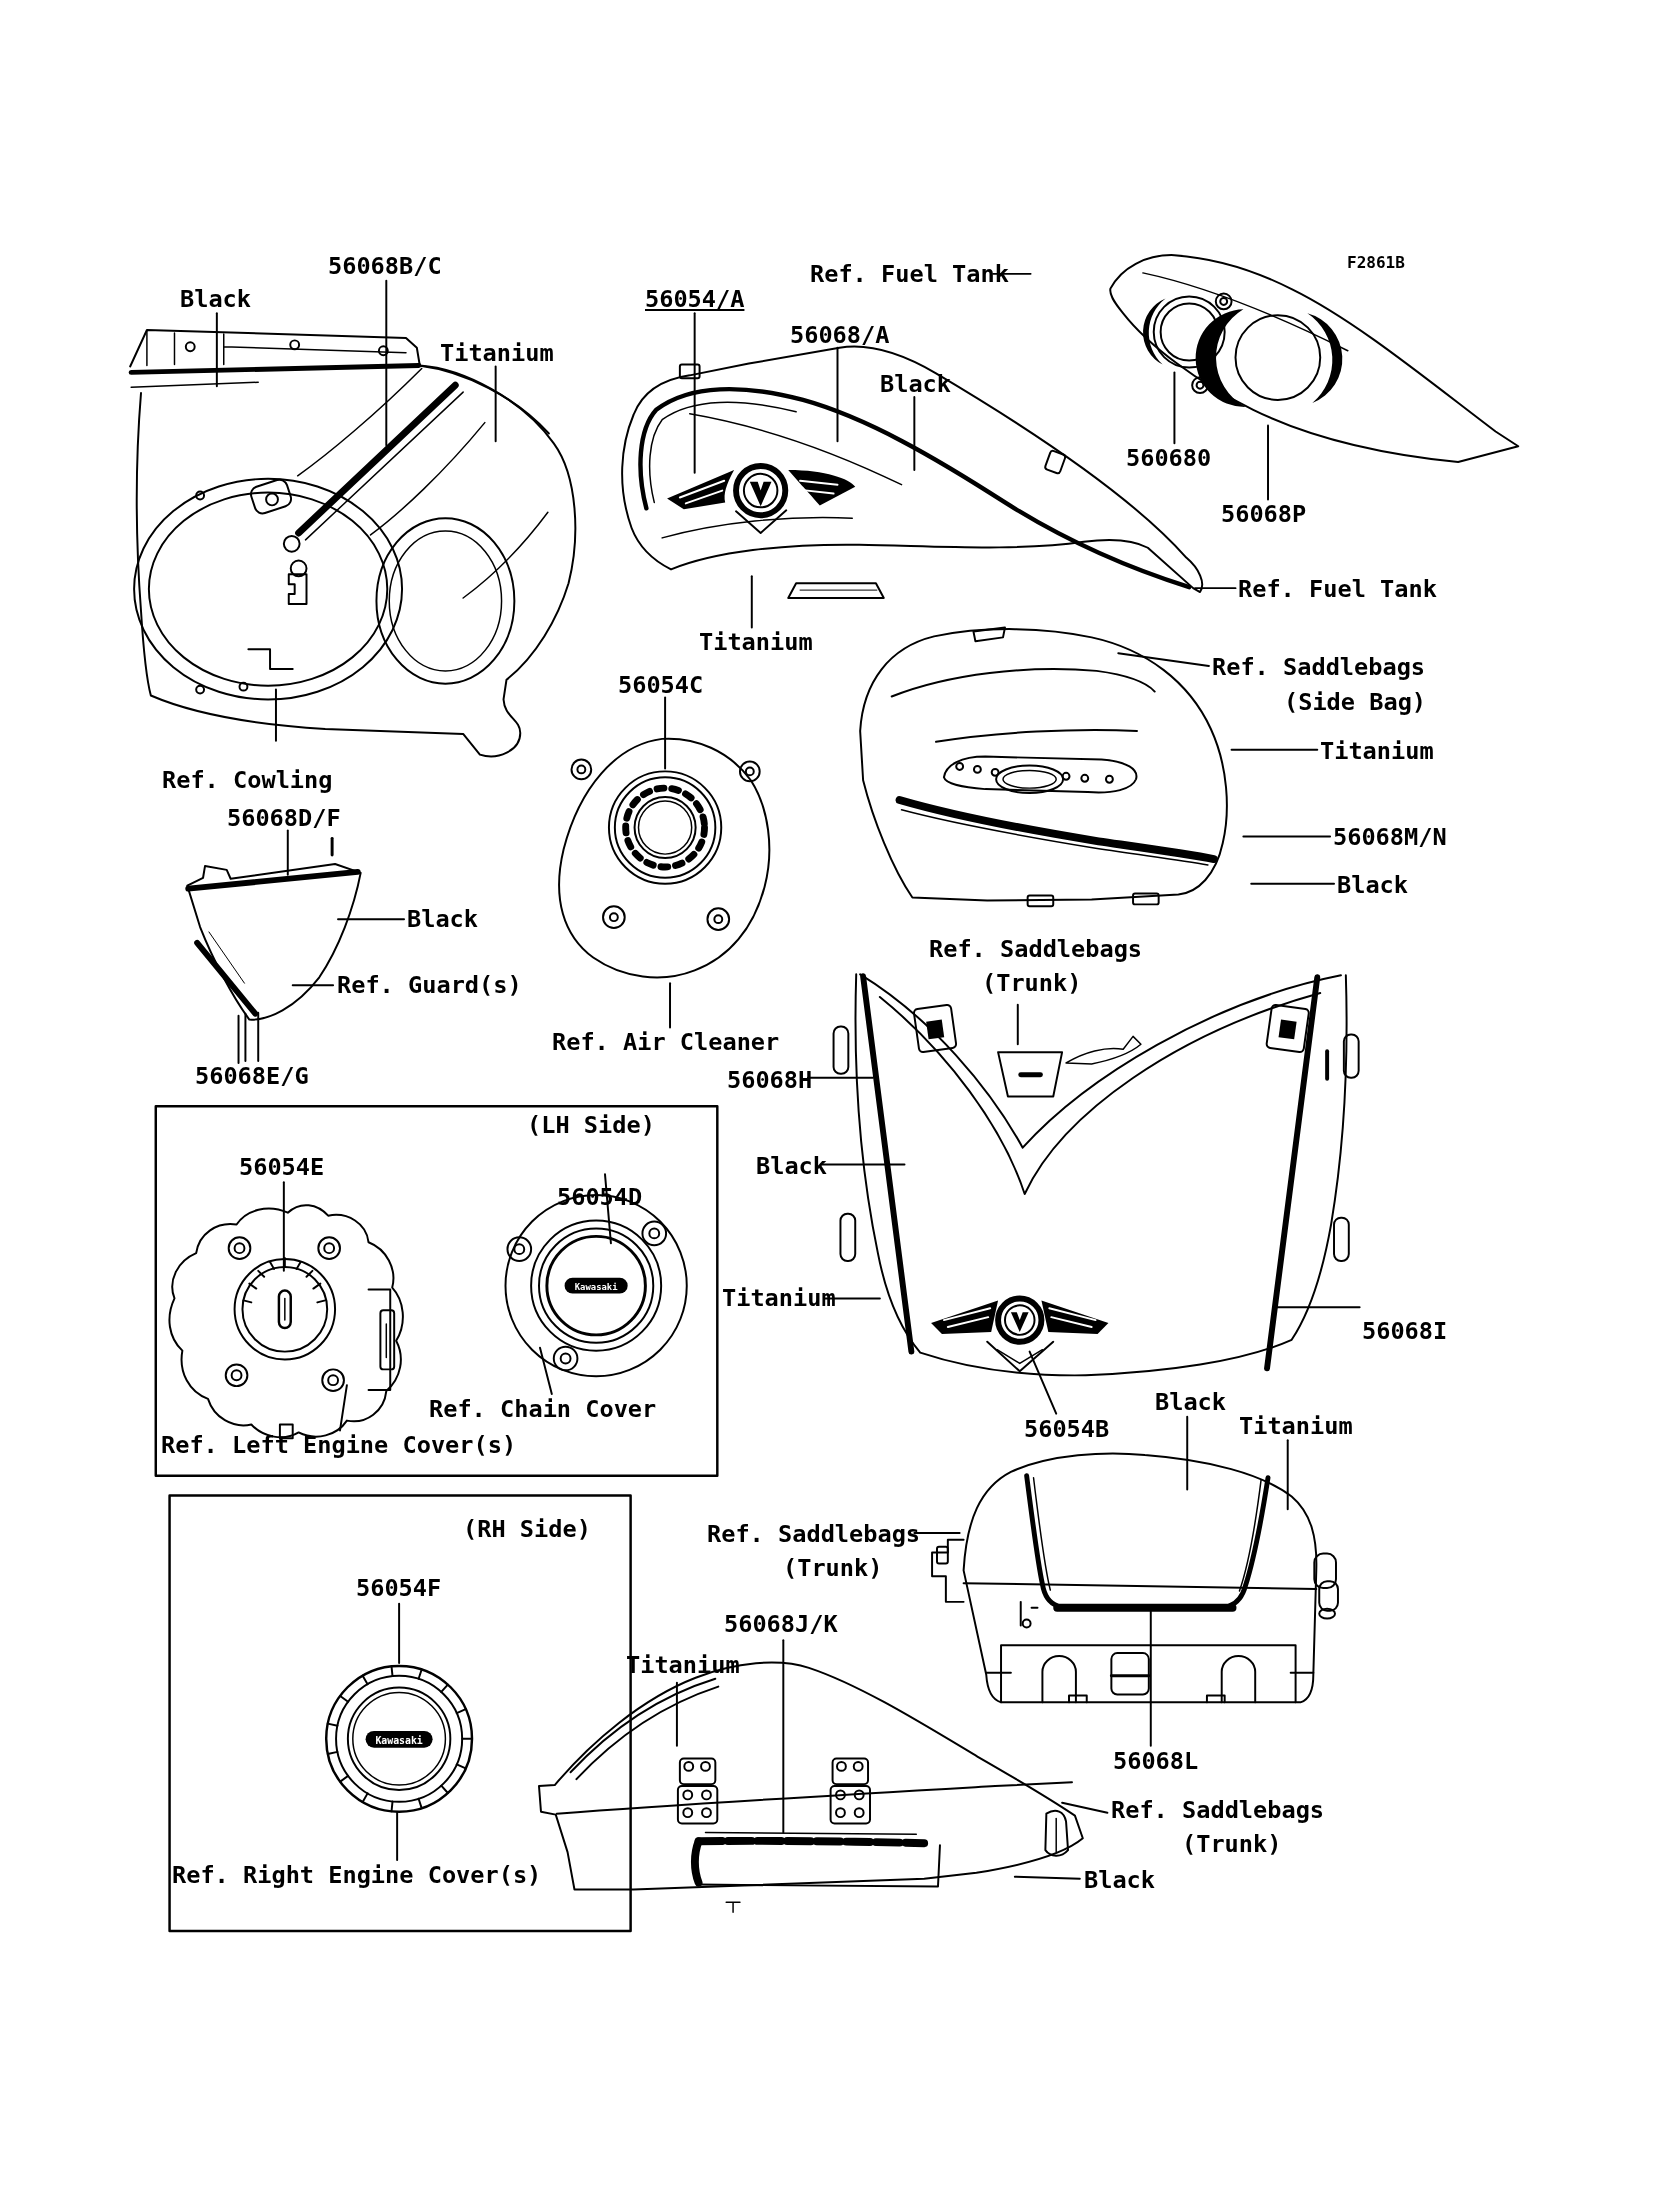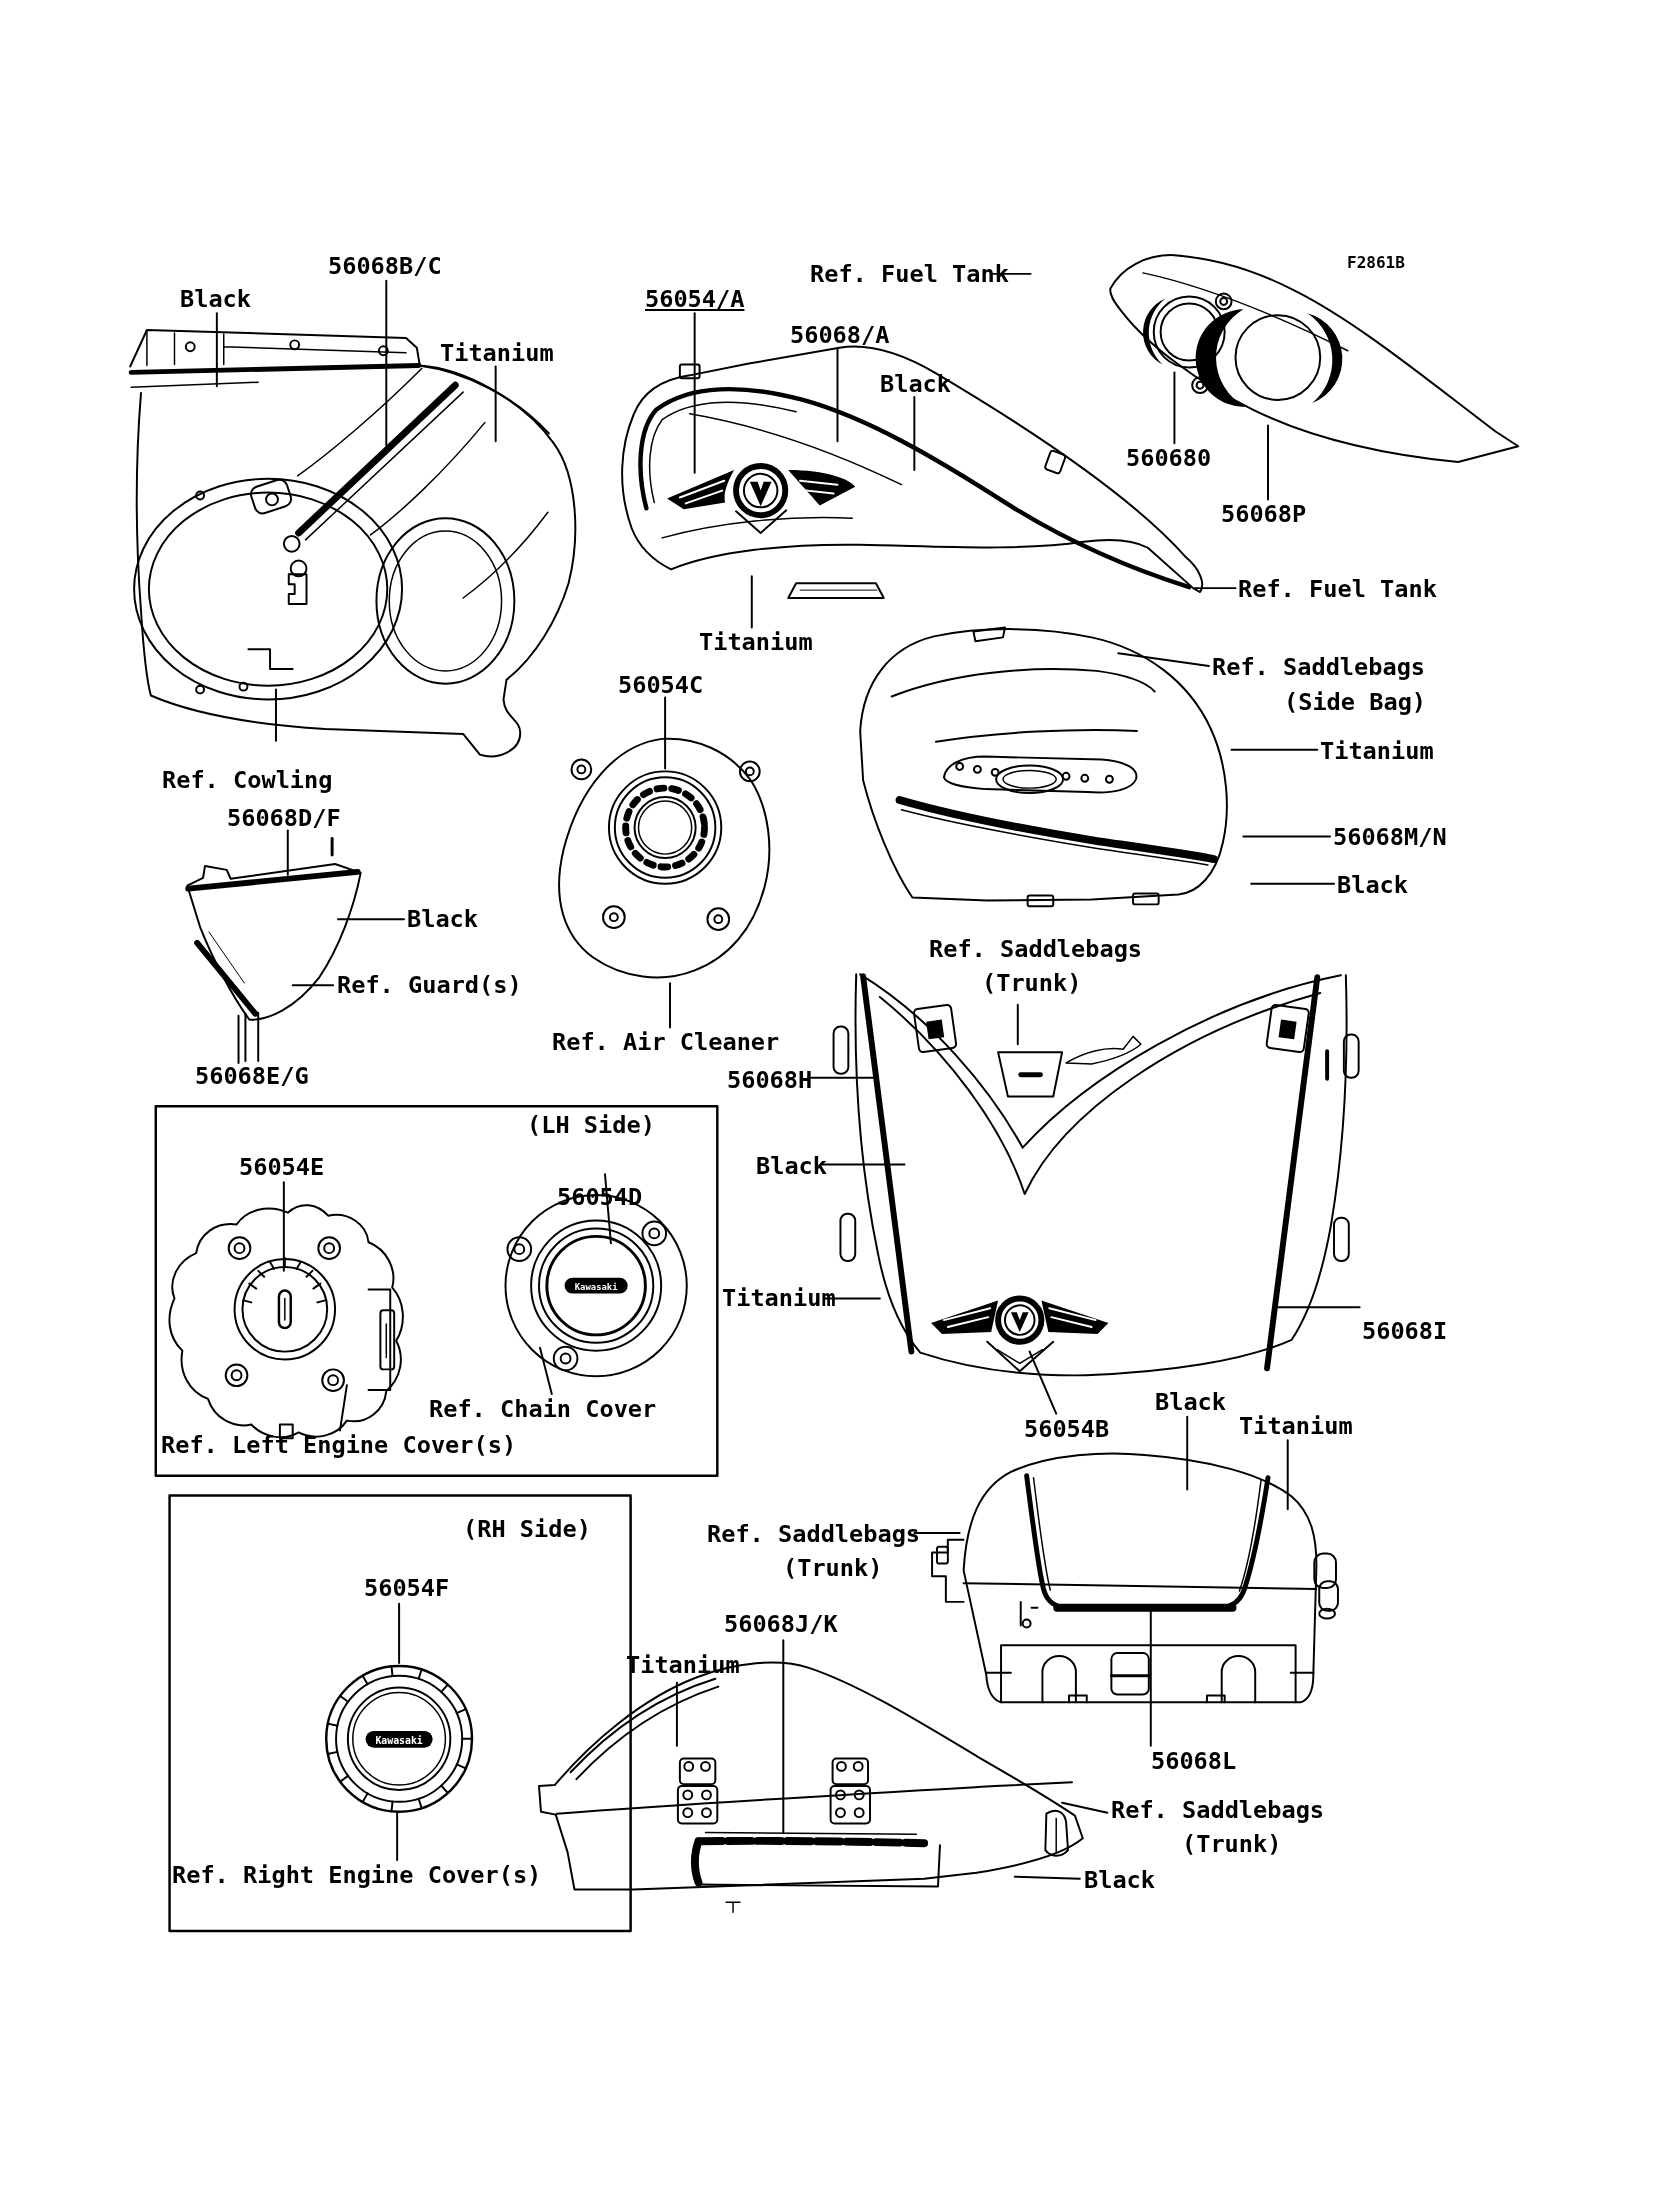--- a/index.html
+++ b/index.html
@@ -364,32 +364,32 @@
   <div class="lbl" style="left:727px;top:1068px;">56068H</div>
   <div class="lbl" style="left:756px;top:1154px;">Black</div>
   <div class="lbl" style="left:722px;top:1286px;">Titanium</div>
   <div class="lbl" style="left:1362px;top:1295px;margin-top:24px;">56068I</div>
   <div class="lbl" style="left:1024px;top:1417px;">56054B</div>
 
   <div class="lbl" style="left:1155px;top:1390px;">Black</div>
   <div class="lbl" style="left:1239px;top:1414px;">Titanium</div>
   <div class="lbl" style="left:707px;top:1522px;">Ref. Saddlebags</div>
   <div class="lbl" style="left:783px;top:1556px;">(Trunk)</div>
-  <div class="lbl" style="left:1151px;top:1749px;">56068L</div>
+  <div class="lbl" style="left:1113px;top:1749px;">56068L</div>
   <div class="lbl" style="left:1111px;top:1798px;">Ref. Saddlebags</div>
   <div class="lbl" style="left:1182px;top:1832px;">(Trunk)</div>
 
   <div class="lbl" style="left:724px;top:1612px;">56068J/K</div>
   <div class="lbl" style="left:626px;top:1653px;">Titanium</div>
   <div class="lbl" style="left:1084px;top:1868px;">Black</div>
 
   <div class="lbl" style="left:527px;top:1113px;">(LH Side)</div>
   <div class="lbl" style="left:239px;top:1155px;">56054E</div>
   <div class="lbl" style="left:537px;top:1185px;margin-left:20px;">56054D</div>
   <div class="lbl" style="left:429px;top:1397px;">Ref. Chain Cover</div>
   <div class="lbl" style="left:161px;top:1433px;">Ref. Left Engine Cover(s)</div>
 
   <div class="lbl" style="left:463px;top:1517px;">(RH Side)</div>
-  <div class="lbl" style="left:364px;top:1576px;text-align:right;">56054F</div>
+  <div class="lbl" style="left:356px;top:1576px;text-align:right;">56054F</div>
   <div class="lbl" style="left:172px;top:1863px;">Ref. Right Engine Cover(s)</div>
 
 </div>
 
 
 </body></html>

